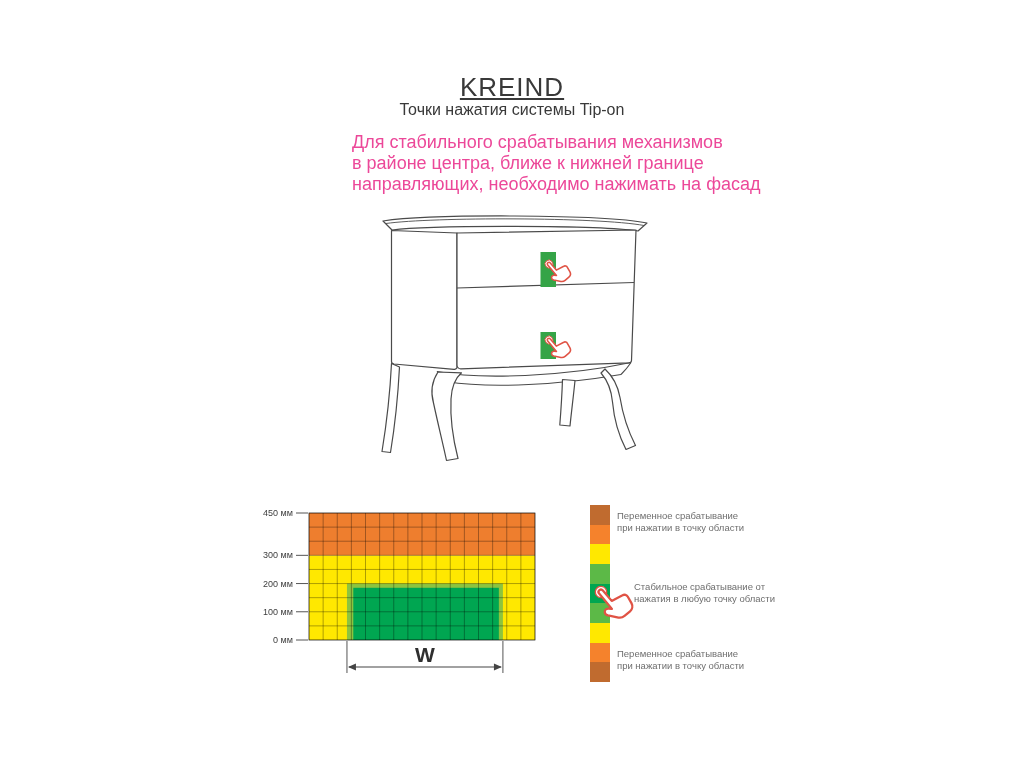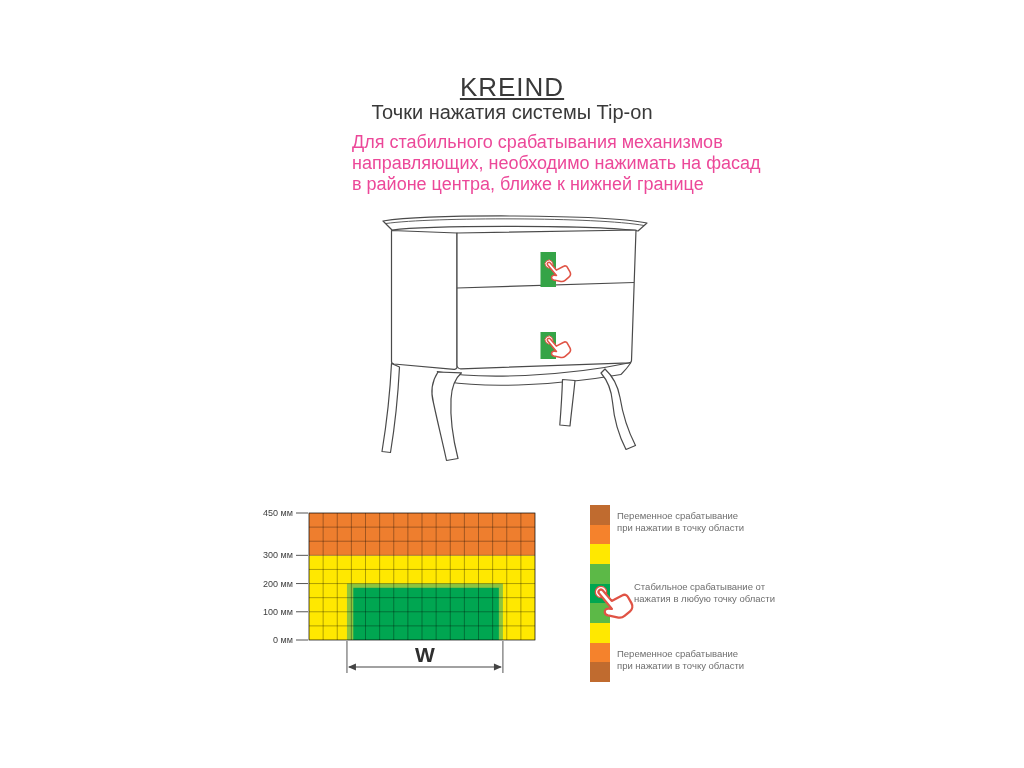--- a/index.html
+++ b/index.html
@@ -1,21 +1,21 @@
 <!DOCTYPE html>
 <html><head>
 <meta charset="utf-8">
 <style>
   html,body{margin:0;padding:0;background:#fff;}
   .page{position:relative;width:1024px;height:768px;background:#fff;overflow:hidden;
         font-family:"Liberation Sans","DejaVu Sans",sans-serif;color:#3e3e3e;}
   .title{position:absolute;top:72px;left:0;width:1024px;text-align:center;
          font-size:26px;letter-spacing:1px;color:#393939;text-decoration:underline;}
   .subtitle{position:absolute;top:101px;left:0;width:1024px;text-align:center;
-            font-size:20px;color:#393939;}
+            font-size:16px;color:#393939;}
   .description{position:absolute;left:352px;top:132px;font-size:18px;line-height:21px;color:#ec4899;}
   #diagram{position:absolute;left:0;top:0;width:1024px;height:768px;pointer-events:none;}
   .legend-bar{position:absolute;left:590px;top:505px;width:20px;height:177px;
               display:flex;flex-direction:column;}
   .legend-bar div{flex:1;}
   .legend-entry{position:absolute;font-size:9.5px;line-height:11.5px;color:#6e6e6e;}
   .w-caption{position:absolute;left:430px;top:679px;transform:translateX(-50%);
              font-size:11px;color:#4a4a4a;white-space:nowrap;}
   .w-caption b{color:#333;}
 </style>
@@ -133,22 +133,22 @@
       </g>
 
     <use href="#touch-hand" transform="translate(601,592) rotate(-40) scale(1.9)"></use>
   </svg>
 
   <div class="title">KREIND</div>
   <div class="subtitle">Точки нажатия системы Tip-on</div>
 
   <div class="description">
     <div>Для стабильного срабатывания механизмов</div>
+    <div>в районе центра, ближе к нижней границе</div>
     <div>направляющих, необходимо нажимать на фасад</div>
-    <div>в районе центра, ближе к нижней границе</div>
   </div>
 
   <div class="legend-entry" style="left:617px;top:510px">
     <div>Переменное срабатывание</div>
     <div>при нажатии в точку области</div>
   </div>
   <div class="legend-entry" style="left:634px;top:581px">
     <div>Стабильное срабатывание от</div>
     <div>нажатия в любую точку области</div>
   </div>

